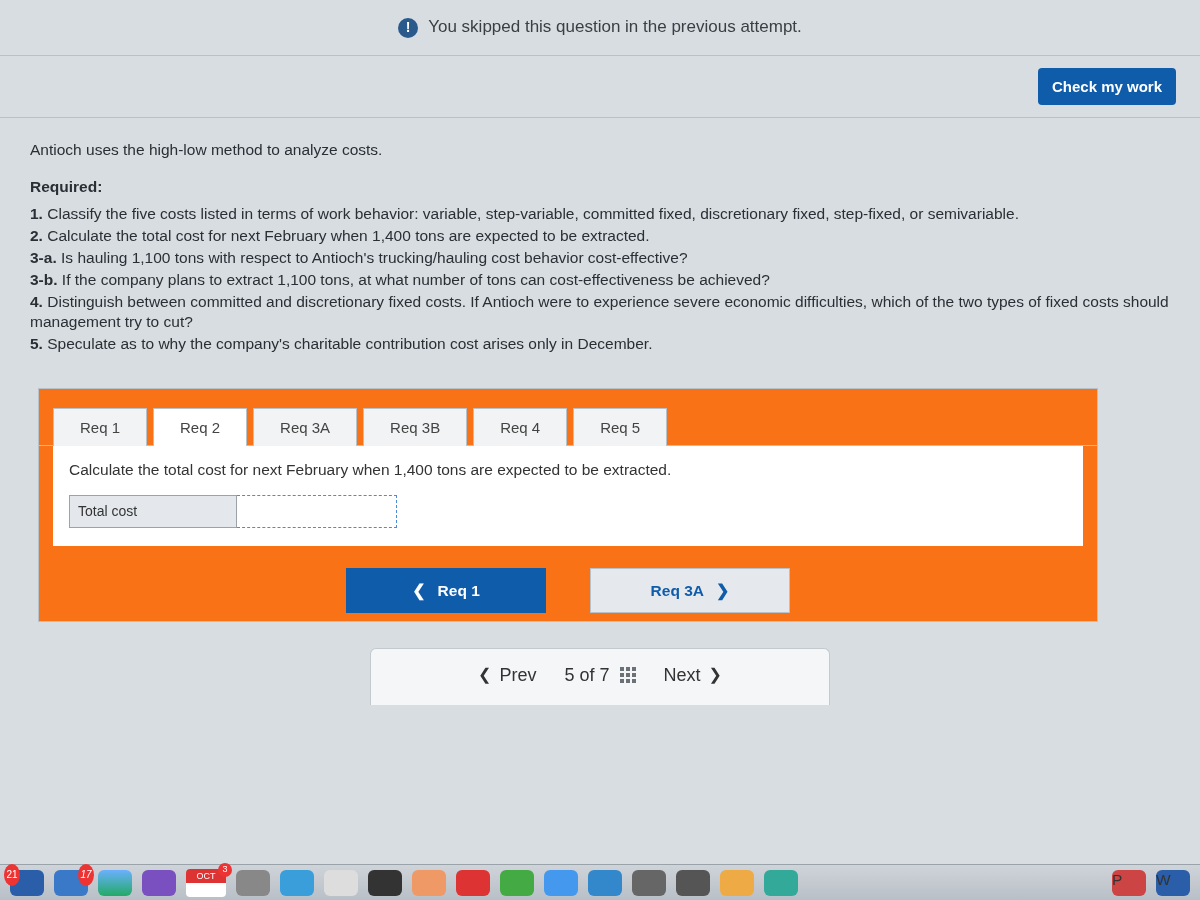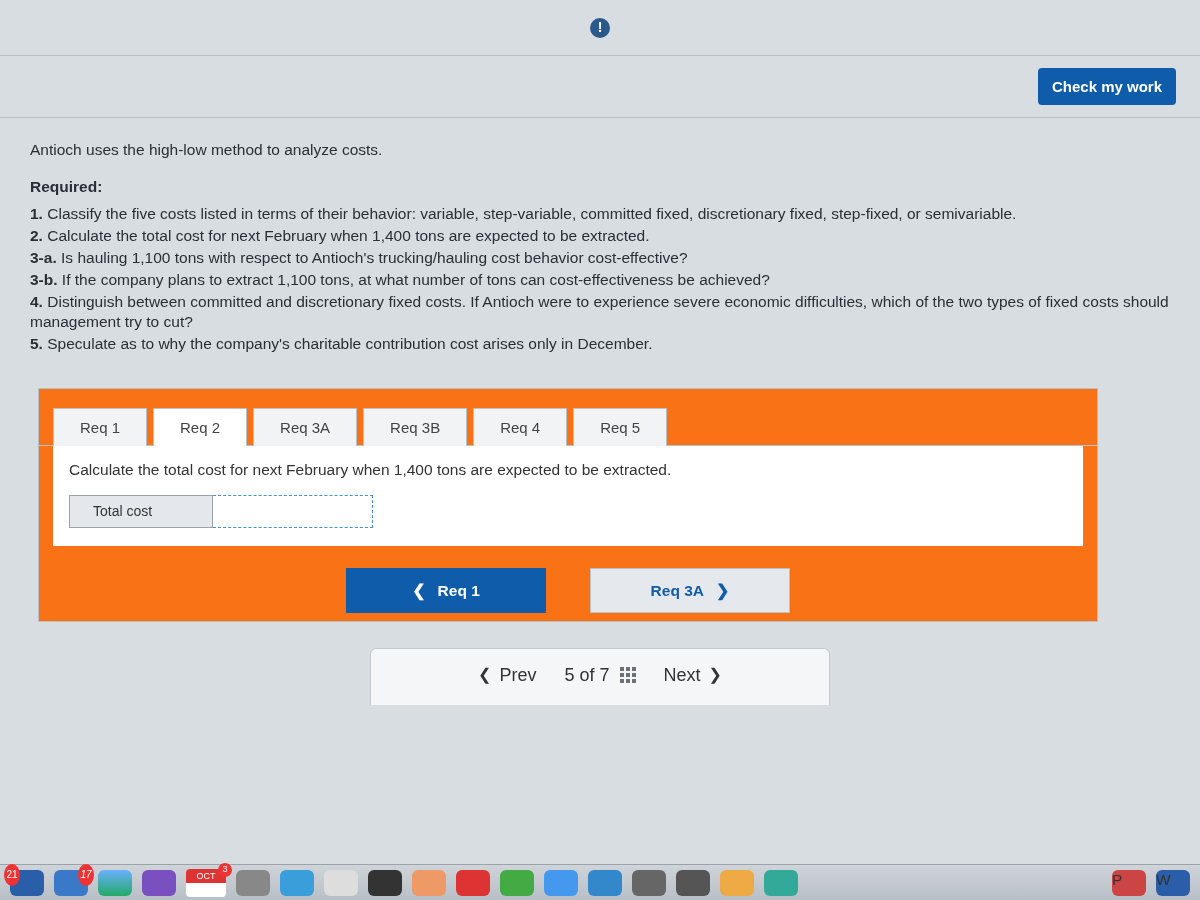--- a/index.html
+++ b/index.html
@@ -115,24 +115,24 @@
     margin: 0 14px 0 14px;
   }
   .tab-prompt { color: #333; margin-bottom: 14px; }
   .tc-row {
     display: flex;
     align-items: stretch;
   }
   .tc-label {
     border: 1px solid #9aa2aa;
     background: #e4e8ec;
-    padding: 6px 23px;
+    padding: 6px 8px;
     font-size: 14px;
     color: #333;
-    width: 144px;
+    width: 168px;
   }
   .tc-input {
     border: 1px dashed #4a8dd6;
     border-left: none;
     background: #fff;
     width: 160px;
     padding: 4px 6px;
     font-size: 14px;
   }
   
@@ -224,31 +224,32 @@
   }
   .rel { position: relative; }
 </style>
 </head>
 <body>
 
 <div class="page">
 
   <div class="skipped-bar">
     <span class="excl-icon">!</span>
+    <span>You skipped this question in the previous attempt.</span>
   </div>
 
   <div class="check-row">
     <button class="check-btn">Check my work</button>
   </div>
 
   <div class="problem">
     <p>Antioch uses the high-low method to analyze costs.</p>
     <div class="req-title">Required:</div>
     <div class="req-list">
-      <div><span class="numlabel">1.</span><span> Classify the five costs listed in terms of their behavior: variable, step-variable, committed fixed, discretionary fixed, step-fixed, or semivariable.</span></div>
+      <div><span class="numlabel">1.</span><span> Classify the five costs listed in terms of work behavior: variable, step-variable, committed fixed, discretionary fixed, step-fixed, or semivariable.</span></div>
       <div><span class="numlabel">2.</span><span> Calculate the total cost for next February when 1,400 tons are expected to be extracted.</span></div>
       <div><span class="numlabel">3-a.</span><span> Is hauling 1,100 tons with respect to Antioch's trucking/hauling cost behavior cost-effective?</span></div>
       <div><span class="numlabel">3-b.</span><span> If the company plans to extract 1,100 tons, at what number of tons can cost-effectiveness be achieved?</span></div>
       <div><span class="numlabel">4.</span><span> Distinguish between committed and discretionary fixed costs. If Antioch were to experience severe economic difficulties, which of the two types of fixed costs should management try to cut?</span></div>
       <div><span class="numlabel">5.</span><span> Speculate as to why the company's charitable contribution cost arises only in December.</span></div>
     </div>
   </div>
 
 
   <div class="card">

